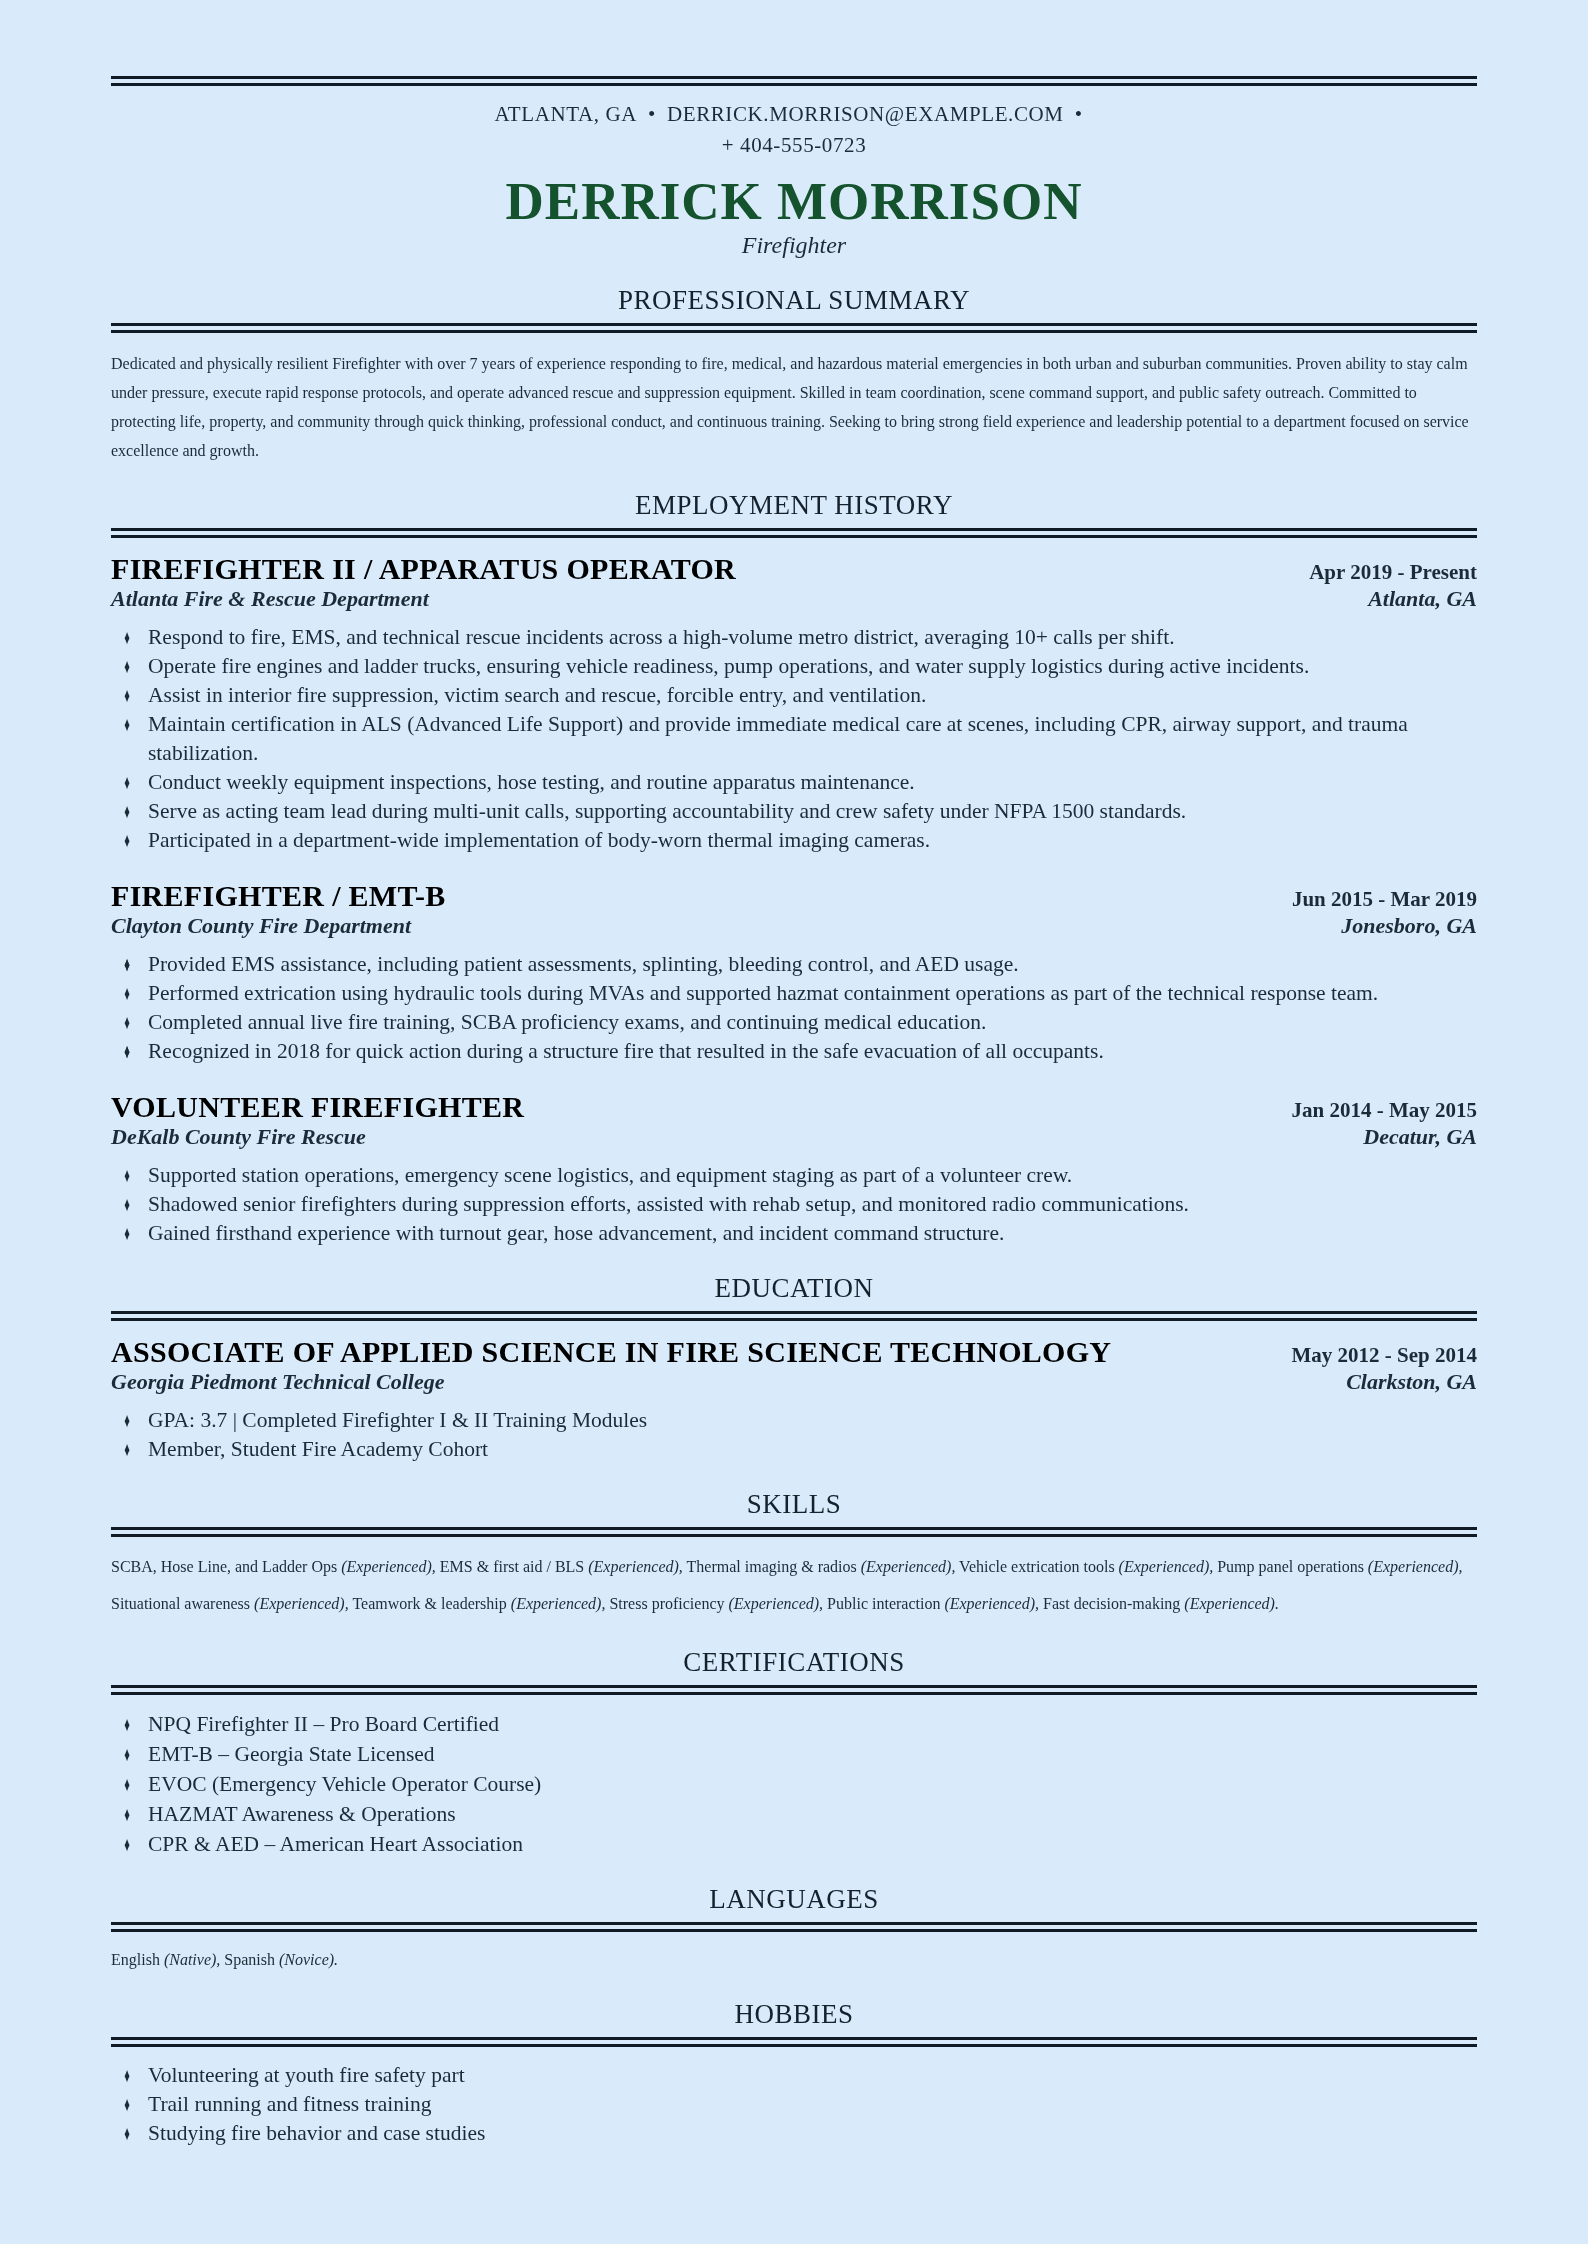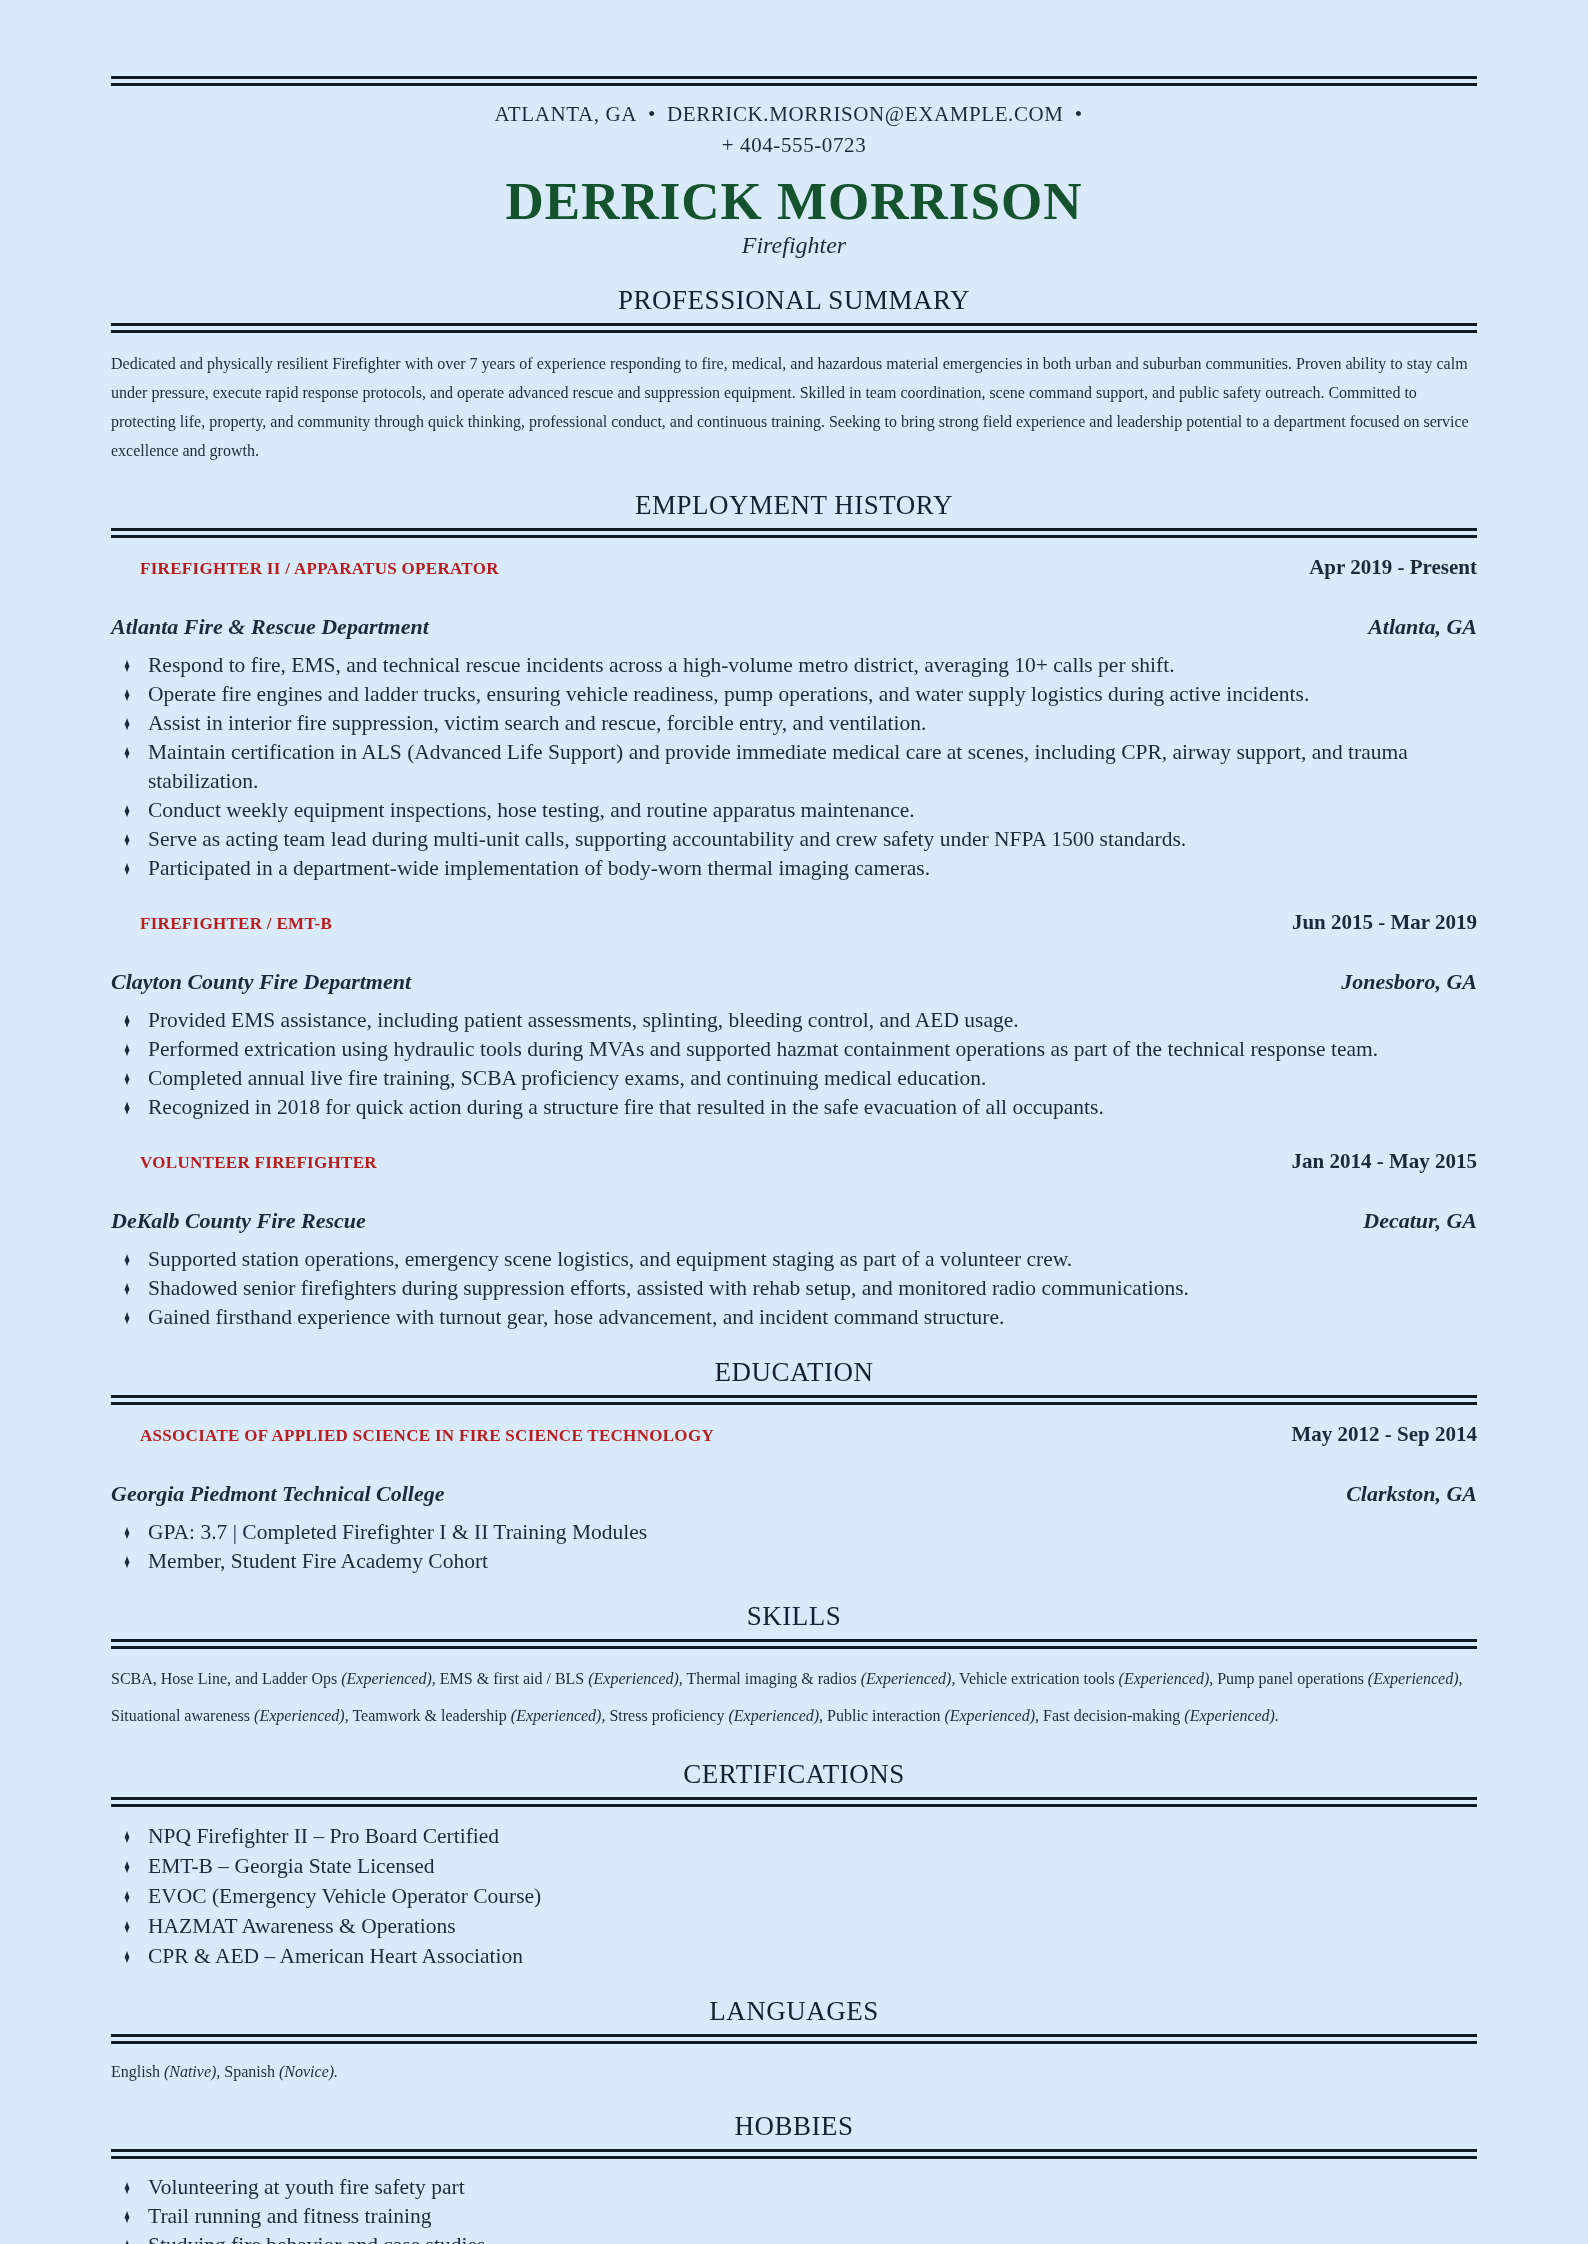--- a/index.html
+++ b/index.html
@@ -56,30 +56,29 @@
   }
 
   .body-text { font-size:16px; line-height:29px; }
   .summary-text { margin-top:16px; }
 
   .job { margin-top:17px; }
   .job + .job { margin-top:27px; }
   .row { display:flex; justify-content:space-between; align-items:baseline; }
   .job-title {
     font-weight:bold;
-    font-size:17px;
+    font-size:30px;
     line-height:28px;
     letter-spacing:.3px;
-    color:#b91c1c;
-    margin-left:29px;
+    color:#000000;
   }
   .job-dates { font-weight:bold; font-size:21px; white-space:nowrap; }
   .sub-row {
     font-weight:bold; font-style:italic;
-    font-size:22px; line-height:27px;margin-top:30px;
+    font-size:22px; line-height:27px;
   }
 
   ul.bullets { list-style:none; margin:11px 0 0 0; padding:0; }
   ul.bullets li {
     position:relative;
     padding-left:37px;
     line-height:29px;
     font-size:21.5px;
   }
   .certs ul.bullets li { line-height:30px; }

